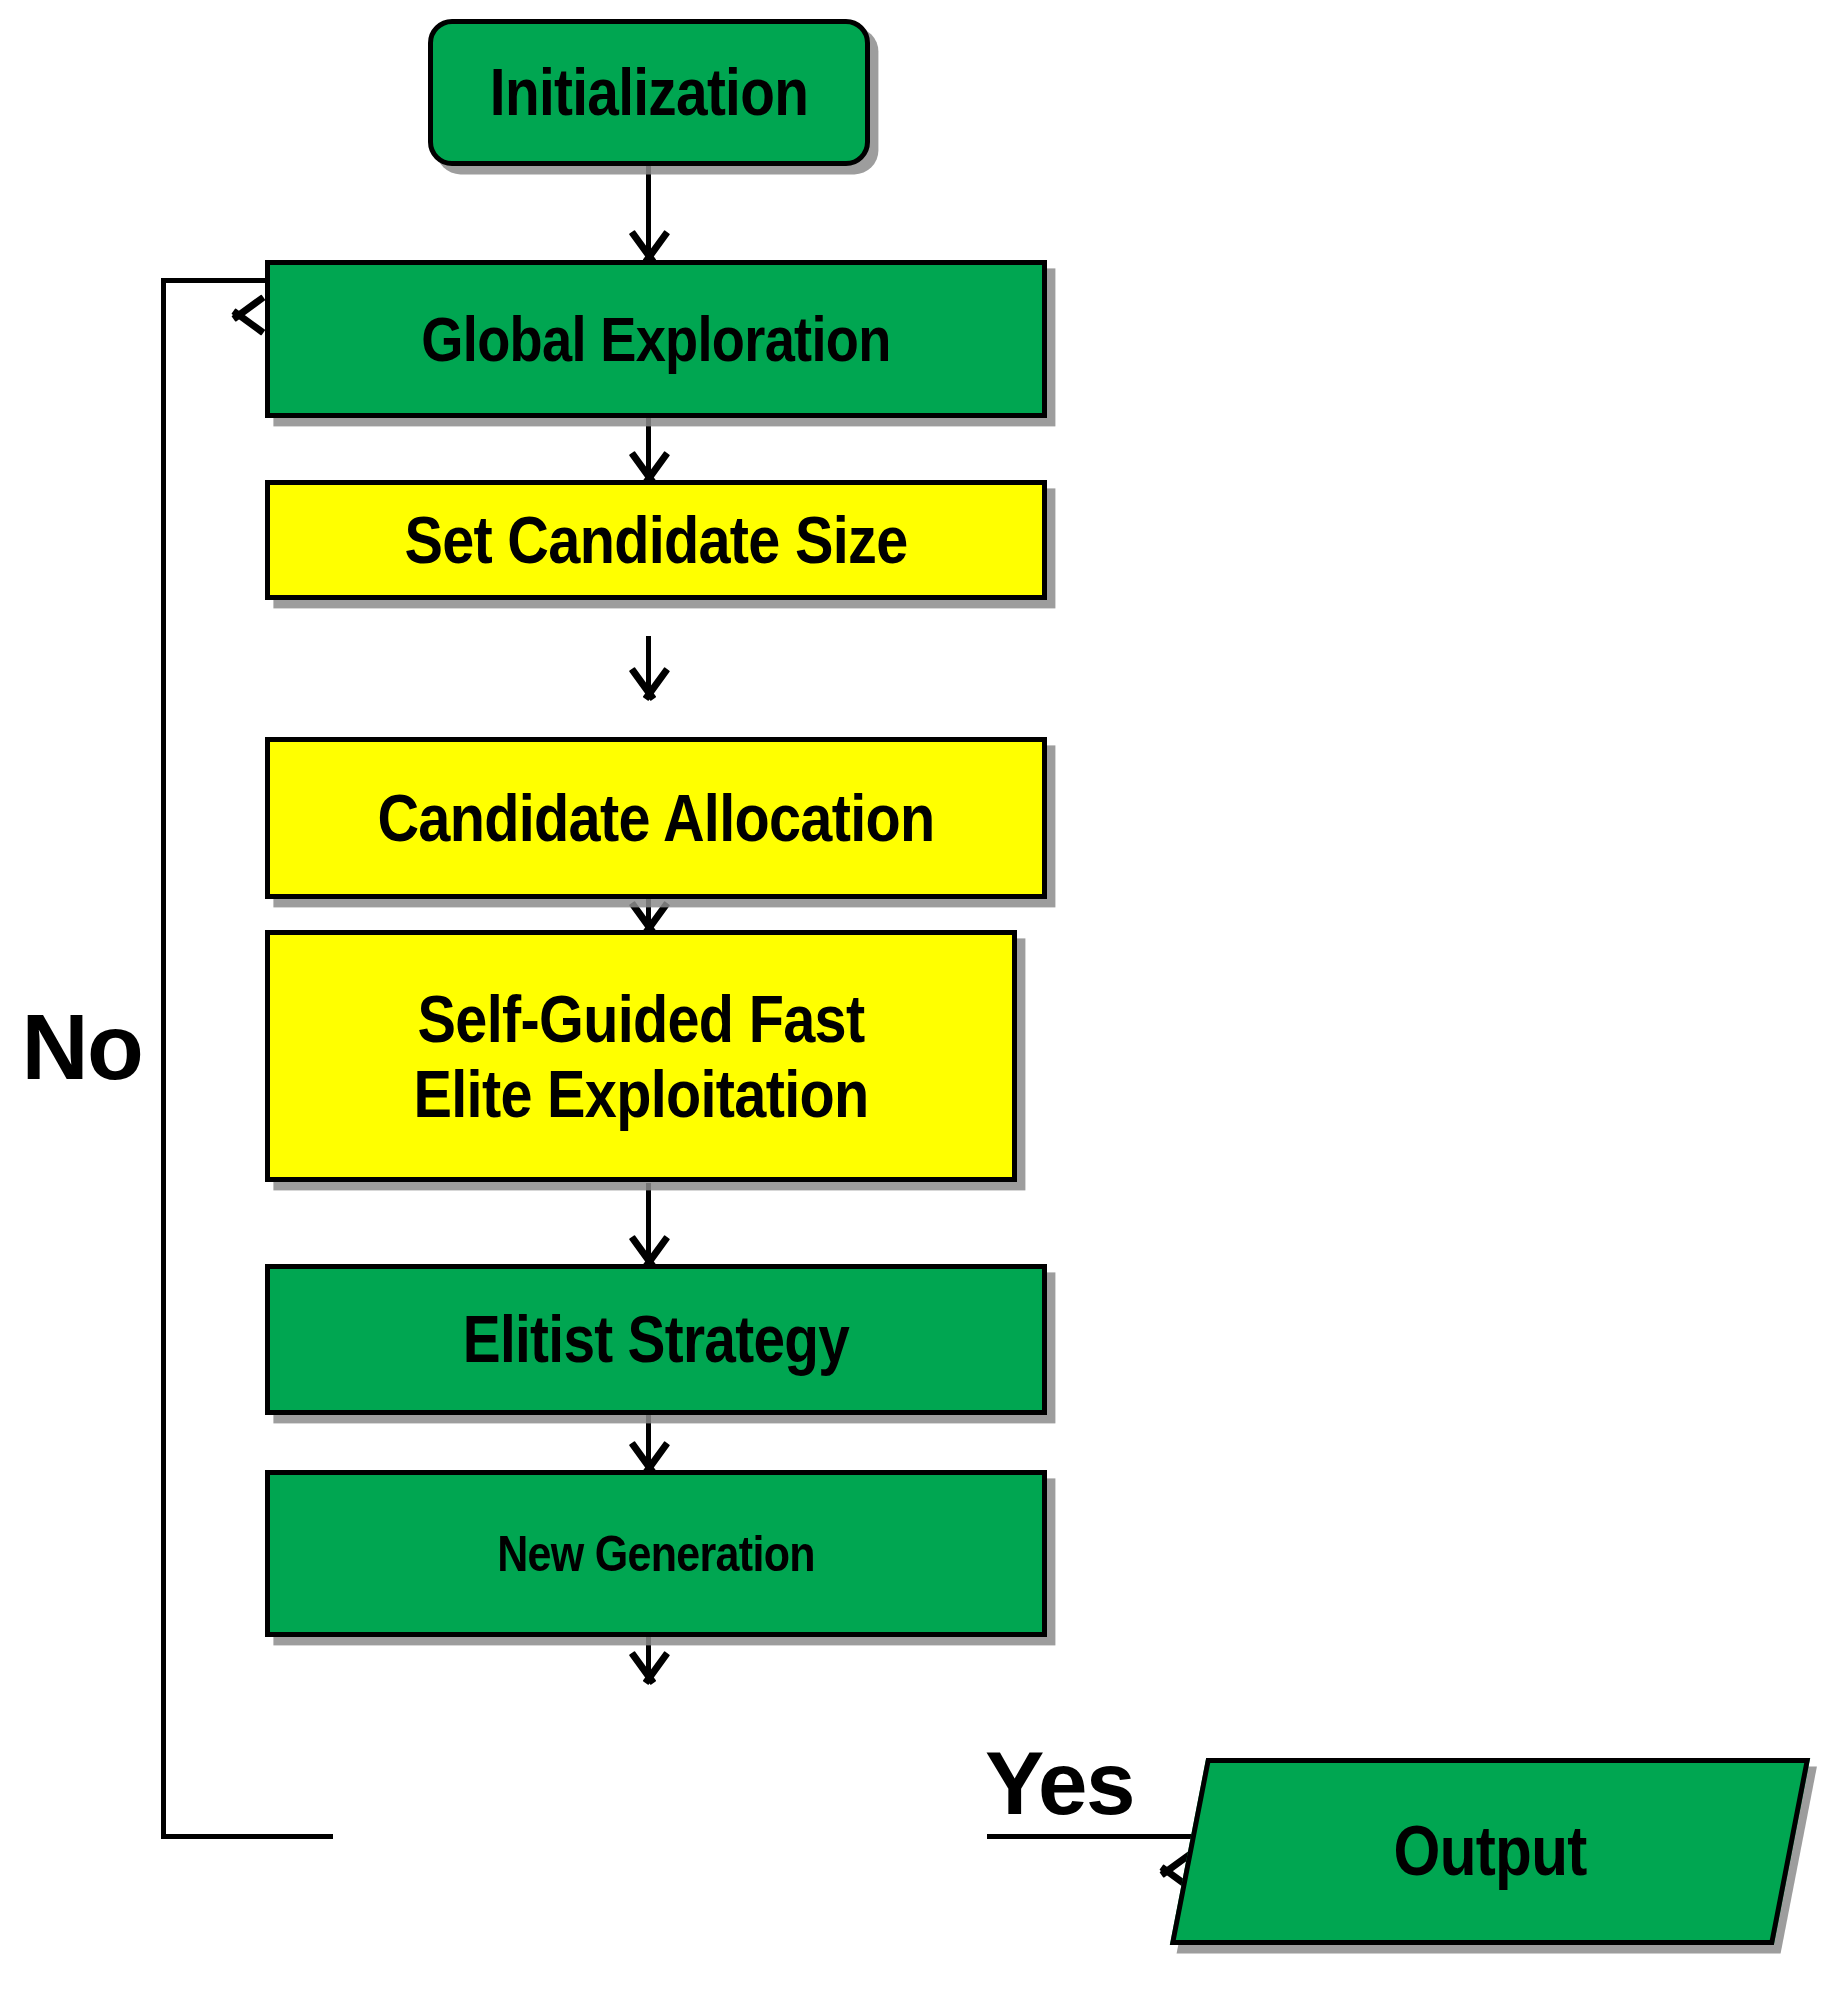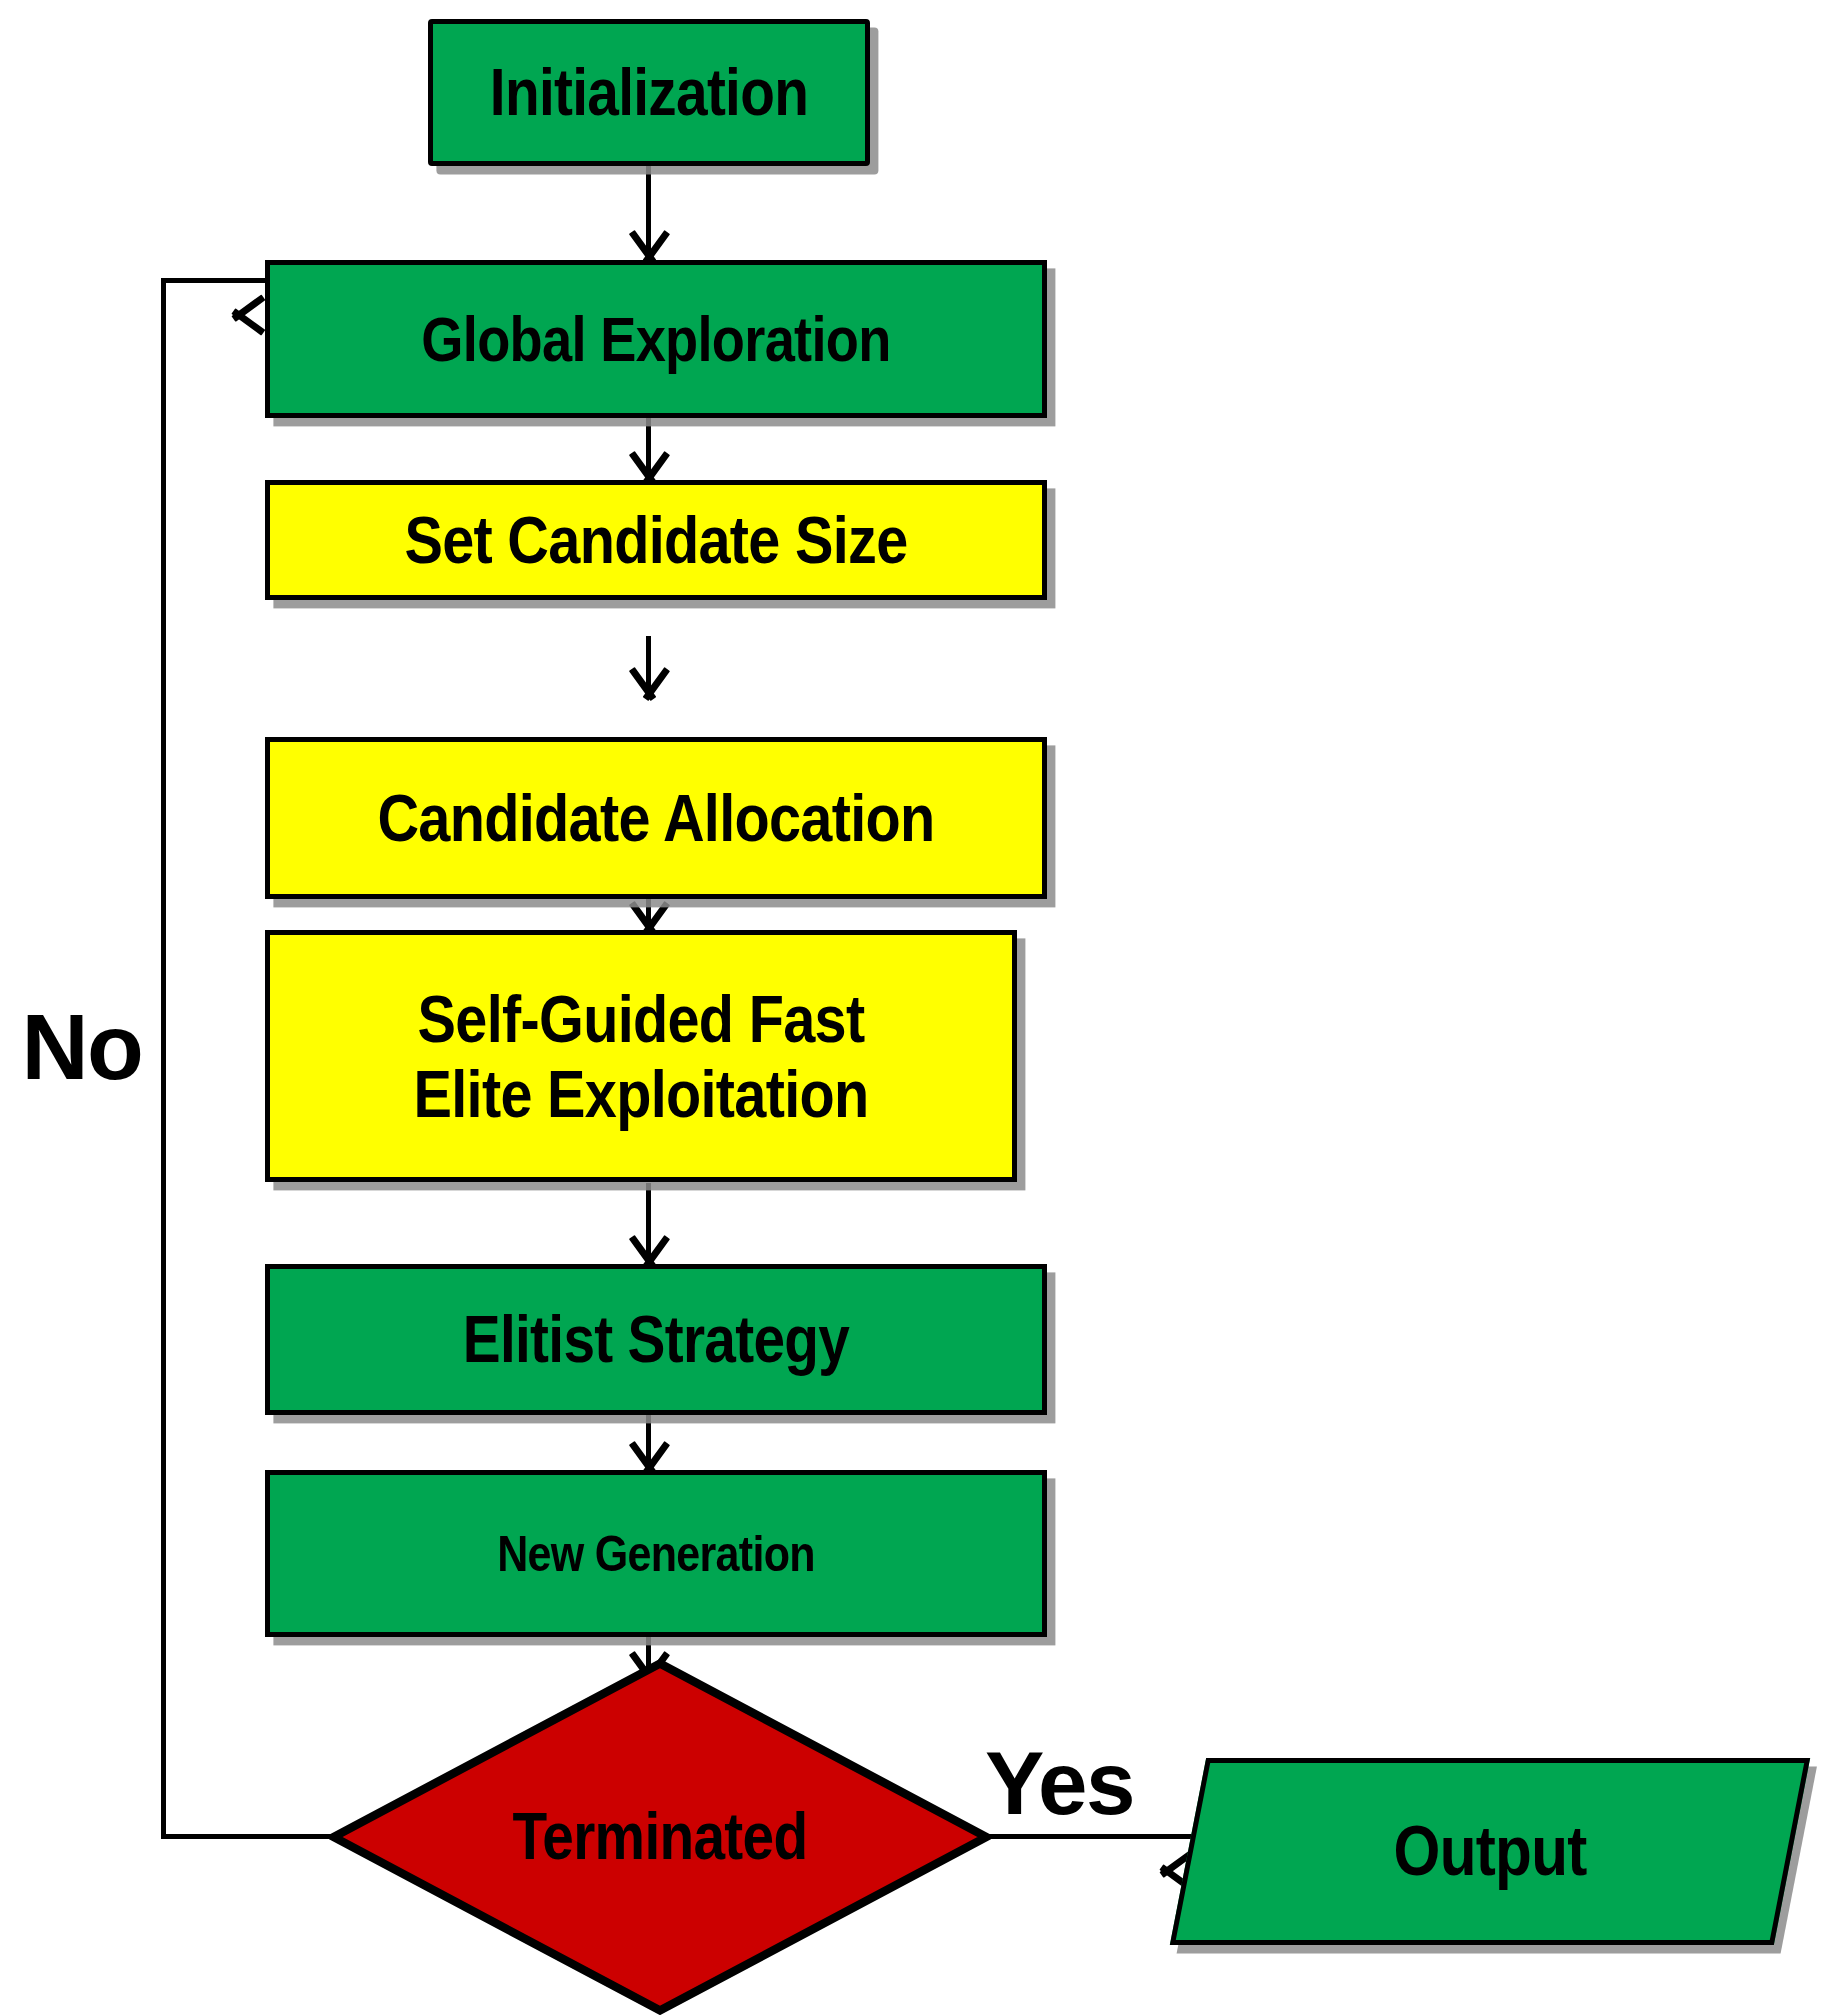--- a/index.html
+++ b/index.html
@@ -34,21 +34,21 @@
   .node .label{
     display:block;
     width:100%;
     transform:scaleX(0.86);
     transform-origin:center center;
     white-space:pre-line;
   }
   .green{background:#00A651;}
   .yellow{background:#FFFF00;}
 
-  .rounded{border-radius:4px;justify-content:flex-end;}
+  .rounded{border-radius:24px;justify-content:flex-end;}
 
   
   .parallelogram{
     transform:skewX(-11deg);
   }
   .parallelogram .label{
     transform:skewX(11deg) scaleX(0.86);
   }
 
   
@@ -131,26 +131,20 @@
   </div>
 
   <div class="node green" style="left:265px; top:1264px; width:782px; height:151px; font-size:66px;">
     <span class="label">Elitist Strategy</span>
   </div>
 
   <div class="node green" style="left:265px; top:1470px; width:782px; height:167px; font-size:50px;">
     <span class="label">New  Generation</span>
   </div>
 
-  <div class="node diamond" style="left:329px; top:1659px; width:662px; height:356px; font-size:66px;">
-    <svg class="dshape" viewBox="0 0 866 466" preserveAspectRatio="none">
-      <polygon points="433,6 860,233 433,460 6,233" fill="#CC0000" stroke="#000000" stroke-width="11"></polygon>
-    </svg>
-    <span class="dtext">Terminated</span>
-  </div>
 
   <div class="node green parallelogram" style="left:1188px; top:1758px; width:604px; height:187px; font-size:70px;">
     <span class="label">Output</span>
   </div>
 
   <div class="vline" style="left:646px; top:166px; height:96px;"></div>
   <div class="arrowdown" style="left:649px; top:262px;">
       <i class="l"></i>
       <i class="r"></i>
     </div>

